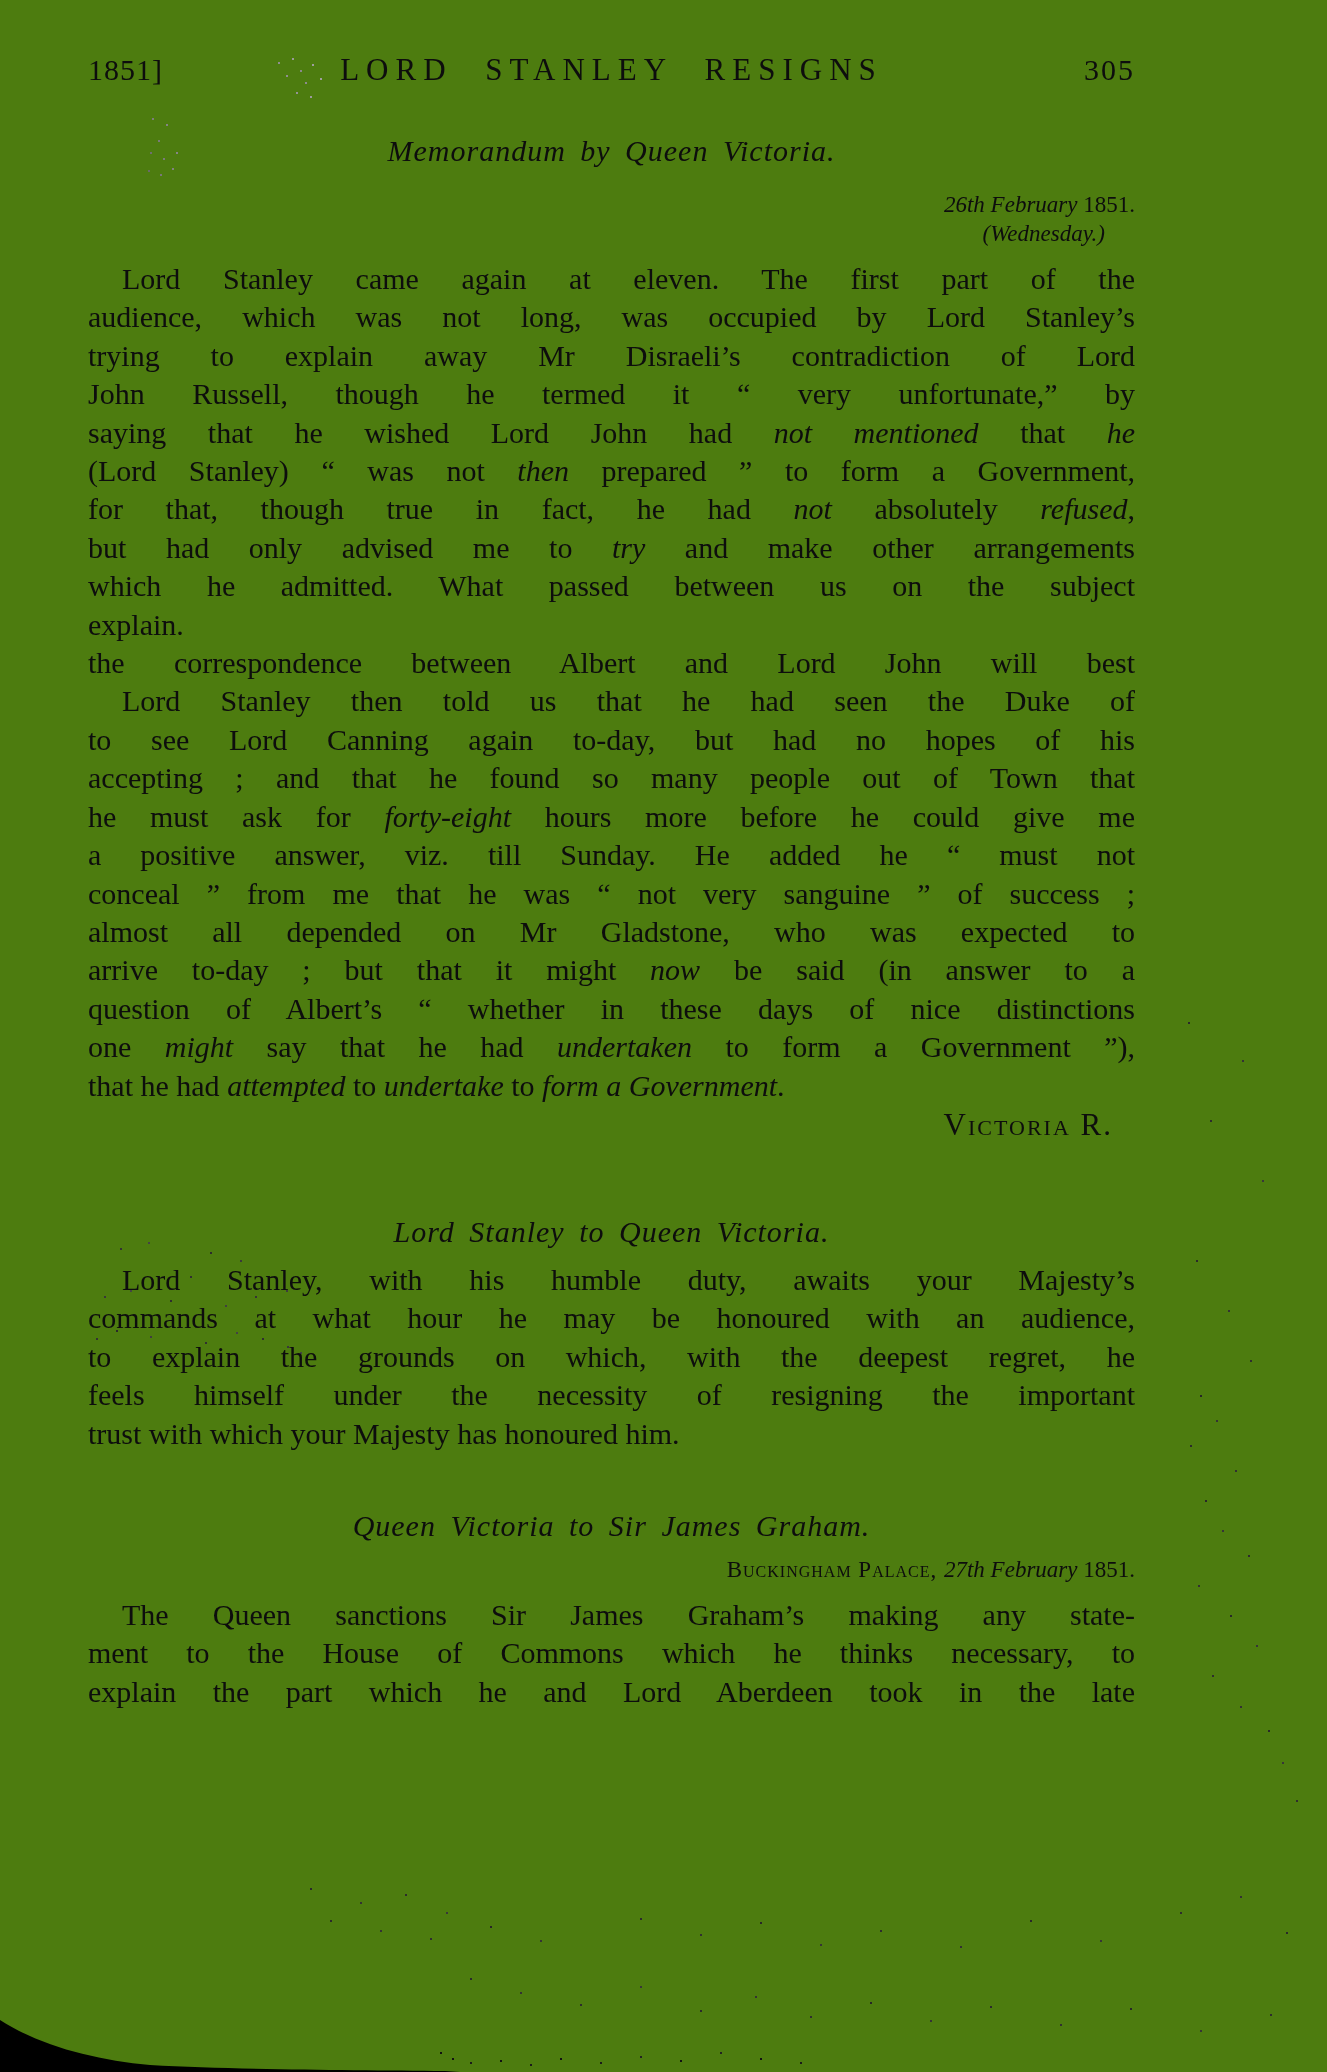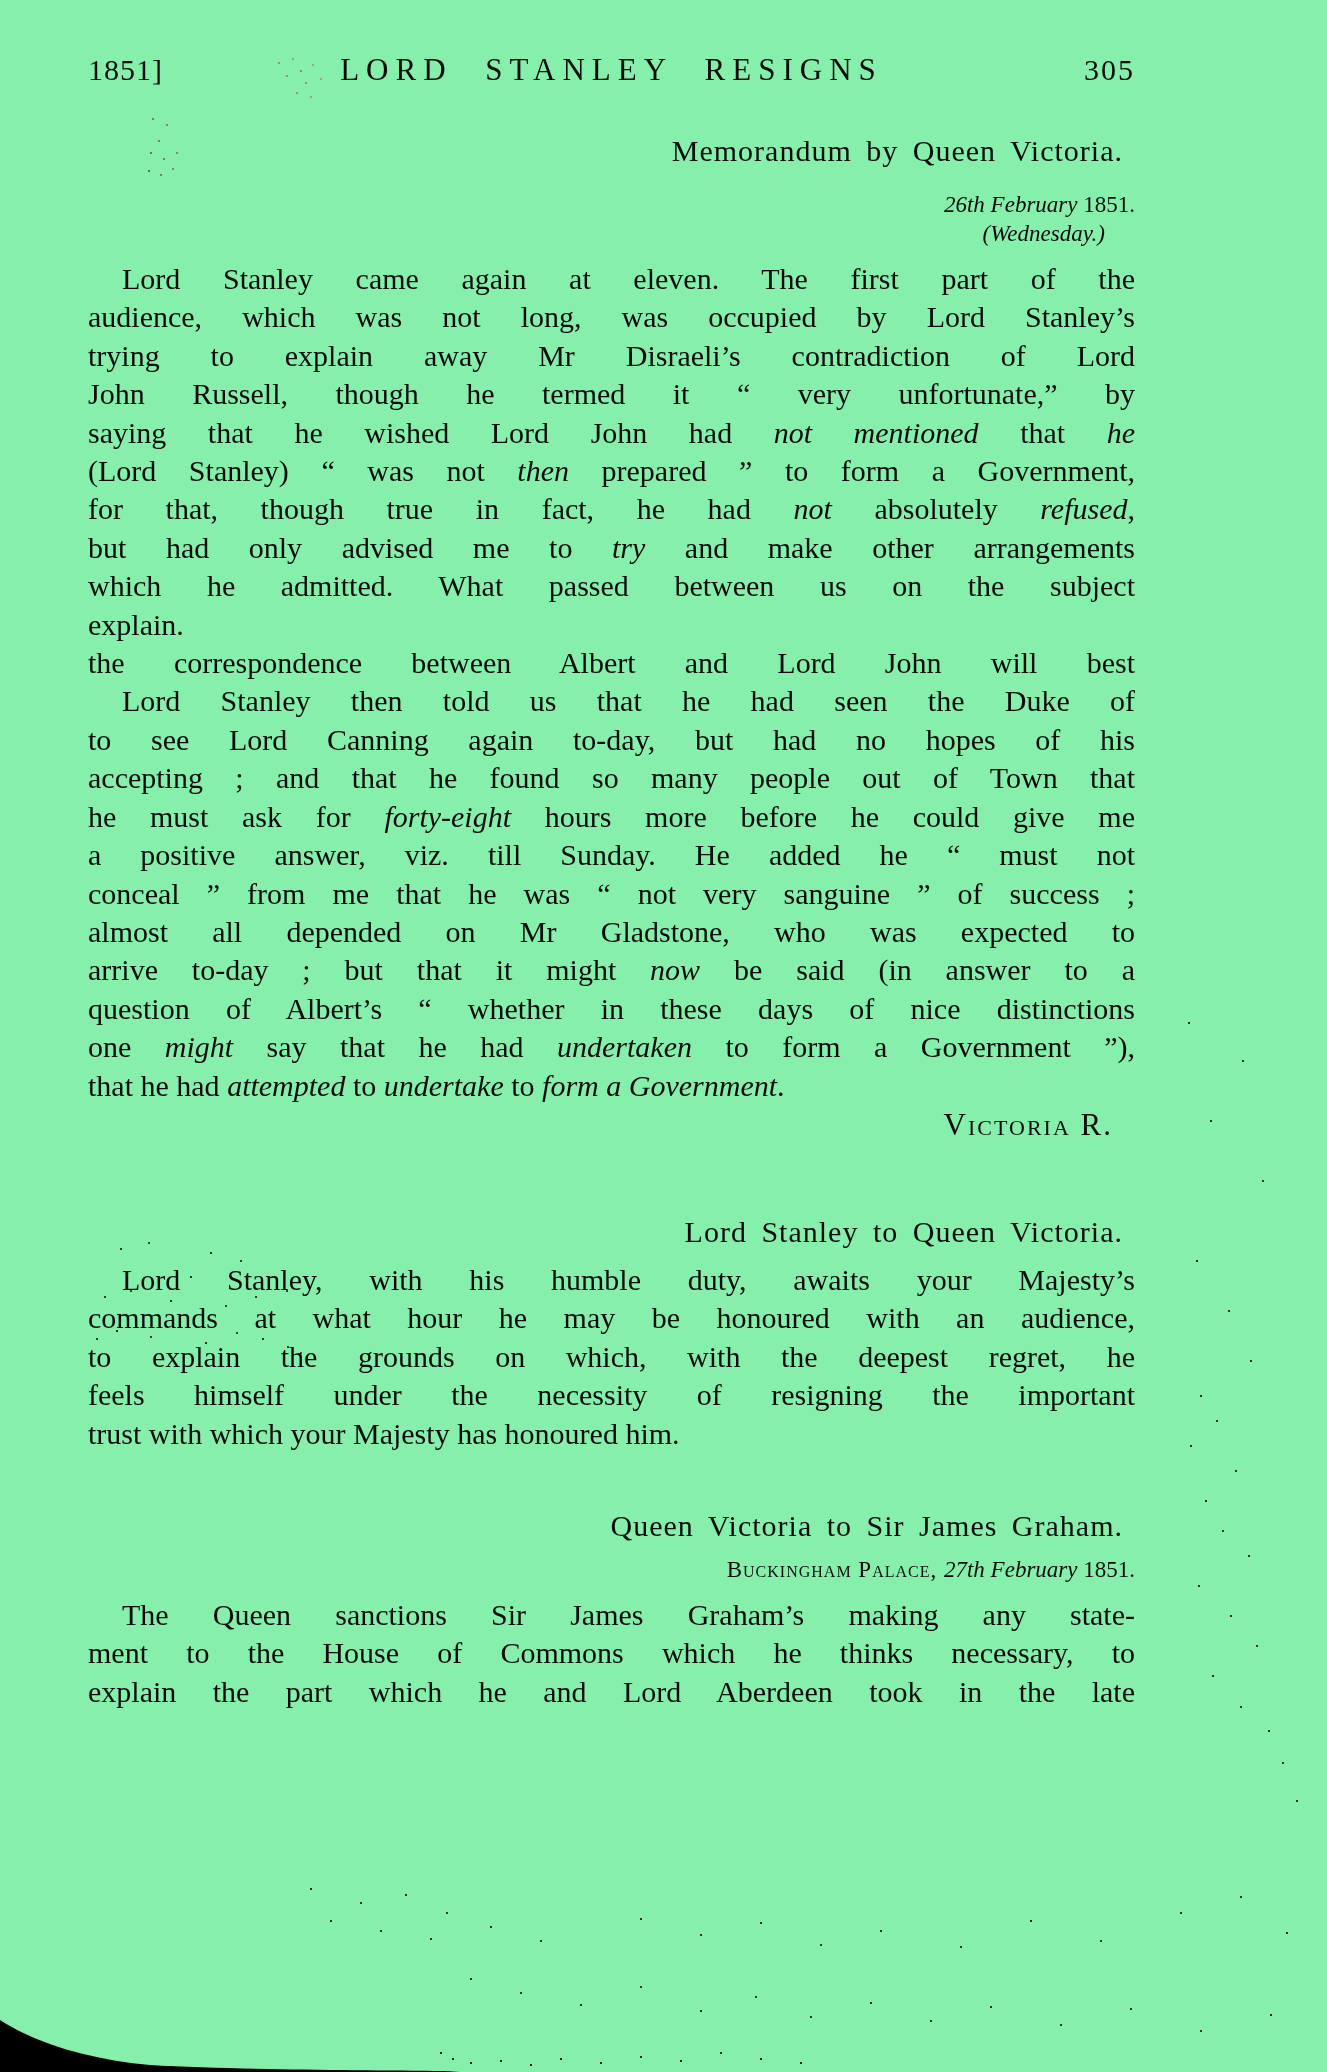--- a/index.html
+++ b/index.html
@@ -1,33 +1,33 @@
 <!DOCTYPE html>
 <html><head>
 <meta charset="utf-8">
 <style>
   html,body{margin:0;padding:0;background:#ffffff;}
   .page{
     position:relative;
     width:1327px;height:2072px;
-    background:#86efac;
+    background:#4d7c0f;
     color:#0d0d0d;
     font-family:"Liberation Serif","DejaVu Serif",serif;
     overflow:hidden;
   }
   .content{position:absolute;left:88px;top:52px;width:1047px;}
 
   
   .pagehead{display:flex;align-items:baseline;font-size:30px;}
   .year{width:170px;letter-spacing:1px;}
   .running-title{flex:1;text-align:center;font-size:31px;letter-spacing:7px;word-spacing:18px;}
   .pageno{width:170px;text-align:right;letter-spacing:2px;}
 
   
-  .sec-heading{margin:12px;font-weight:normal;font-size:30px;text-align:right;letter-spacing:1px;word-spacing:6px;}
+  .sec-heading{margin:12px;font-weight:normal;font-style:italic;font-size:30px;text-align:center;letter-spacing:1px;word-spacing:6px;}
   .h1{margin-top:46px;}
   .h2{margin-top:72px;}
   .h3{margin-top:56px;}
 
   
   .dateline{font-size:23px;line-height:29px;text-align:right;}
   .dateline .tline{text-align:right;text-align-last:right;}
   .dl1{margin-top:22px;}
   .dl2{margin-top:6px;}
   .dl3{margin-top:8px;}

